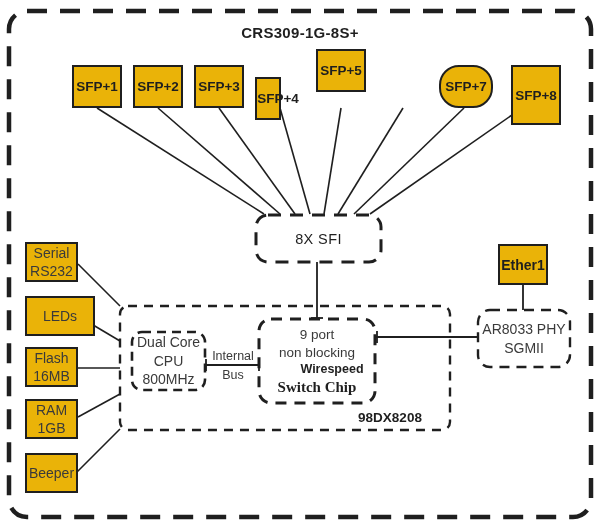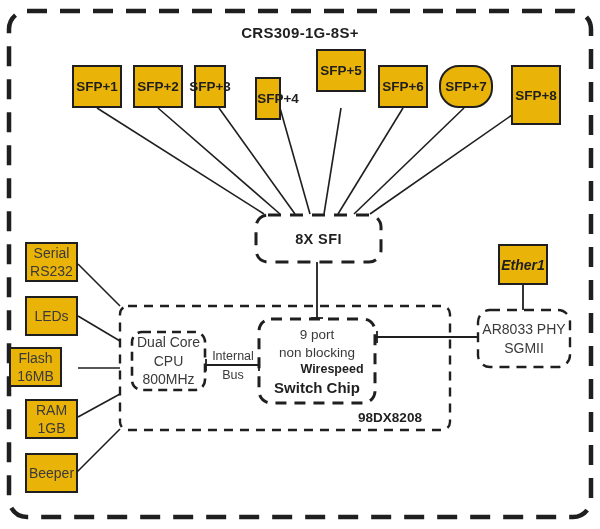--- a/index.html
+++ b/index.html
@@ -17,30 +17,30 @@
 
   .abs { position: absolute; box-sizing: border-box; }
   .box {
     display: flex; align-items: center; justify-content: center;
     text-align: center; white-space: pre-line;
   }
   .solid { border: 2px solid var(--ink, #1f1f1f); background: #eab308; }
 
   .title { font-weight: bold; font-size: 15px; letter-spacing: .3px; }
   .sfp-label { font-weight: bold; font-size: 13.5px; }
-  .sfi-label { font-weight: bold; font-size: 14.5px; letter-spacing: .4px; }
+  .sfi-label { font-weight: normal; font-size: 14.5px; letter-spacing: .4px; }
   .periph-label { font-size: 14px; color: var(--ink_soft, #3a3a3a); line-height: 1.3; }
   .cpu-label { font-size: 14px; color: var(--ink_soft, #3a3a3a); line-height: 1.35; }
   .bus-label { font-size: 12.5px; color: var(--ink_soft, #3a3a3a); text-align: center; }
   .switch-box { display: flex; flex-direction: column; align-items: center; text-align: right; }
   .switch-line { font-size: 13.5px; color: var(--ink_soft, #3a3a3a); line-height: 1.3; }
   .switch-wirespeed { font-weight: bold; font-size: 12.5px; line-height: 1.3; margin-left: 30px; }
-  .switch-name { font-weight: bold; font-size: 15px; margin-top: auto; padding-bottom: 7px; }
+  .switch-name { font-weight: bold; font-size: 15px; margin-top: auto; padding-bottom: 7px; font-family: Liberation Serif, serif; }
   .model-label { font-weight: bold; font-size: 13.5px; text-align: center; }
-  .ether-label { font-weight: bold; font-size: 14px; font-style: italic; }
+  .ether-label { font-weight: bold; font-size: 14px; }
   .phy-label { font-size: 14px; color: var(--ink_soft, #3a3a3a); line-height: 1.35; }
 </style>
 </head>
 <body>
 
 <div id="canvas">
 
   <svg id="wires" viewBox="0 0 600 529">
 
     <rect x="9" y="11" width="582" height="506" rx="18" stroke-width="4.5" stroke-dasharray="20 13"></rect>
@@ -80,33 +80,32 @@
     <line x1="376" y1="337" x2="478" y2="337" stroke-width="1.8"></line>
     <line x1="377" y1="331" x2="377" y2="343" stroke-width="1.8"></line>
 
     <line x1="523" y1="285" x2="523" y2="310" stroke-width="1.8"></line>
   </svg>
 
   <div class="abs title" style="left:0; top:24; width:600px; top:24px; text-align:center;">CRS309-1G-8S+</div>
 
   <div class="abs box solid sfp-label" style="left:72px;  top:65px; width:50px; height:43px;">SFP+1</div>
   <div class="abs box solid sfp-label" style="left:133px; top:65px; width:50px; height:43px;">SFP+2</div>
-  <div class="abs box solid sfp-label" style="left:194px; top:65px; width:32px; height:43px;">SFP+3</div>
+  <div class="abs box solid sfp-label" style="left:194px; top:65px; width:50px; height:43px;">SFP+3</div>
   <div class="abs box solid sfp-label" style="left:255px; top:77px; width:26px; height:43px;padding-left:20px;">SFP+4</div>
   <div class="abs box solid sfp-label" style="left:316px; top:49px; width:50px; height:43px;">SFP+5</div>
-  <div class="abs box solid sfp-label" style="left:378px; top:65px; width:50px; height:43px;">SFP+6</div>
   <div class="abs box solid sfp-label" style="left:439px; top:65px; width:54px; height:43px;border-radius:20px;">SFP+7</div>
   <div class="abs box solid sfp-label" style="left:511px; top:65px; width:50px; height:60px;">SFP+8</div>
 
   <div class="abs box sfi-label" style="left:256px; top:215px; width:125px; height:47px;">8X SFI</div>
 
   <div class="abs box solid periph-label" style="left:25px; top:242px; width:53px; height:40px;">Serial
 RS232</div>
-  <div class="abs box solid periph-label" style="left:25px; top:296px; width:53px; height:40px;">LEDs</div>
-  <div class="abs box solid periph-label" style="left:9px; top:347px; width:53px; height:40px;">Flash
+  <div class="abs box solid periph-label" style="left:25px; top:296px; width:70px; height:40px;">LEDs</div>
+  <div class="abs box solid periph-label" style="left:25px; top:347px; width:53px; height:40px;">Flash
 16MB</div>
   <div class="abs box solid periph-label" style="left:25px; top:399px; width:53px; height:40px;">RAM
 1GB</div>
   <div class="abs box solid periph-label" style="left:25px; top:453px; width:53px; height:40px;">Beeper</div>
 
   <div class="abs box cpu-label" style="left:132px; top:332px; width:73px; height:58px;">Dual Core
 CPU
 800MHz</div>
 
   <div class="abs bus-label" style="left:203px; top:349px; width:60px;">Internal</div>

